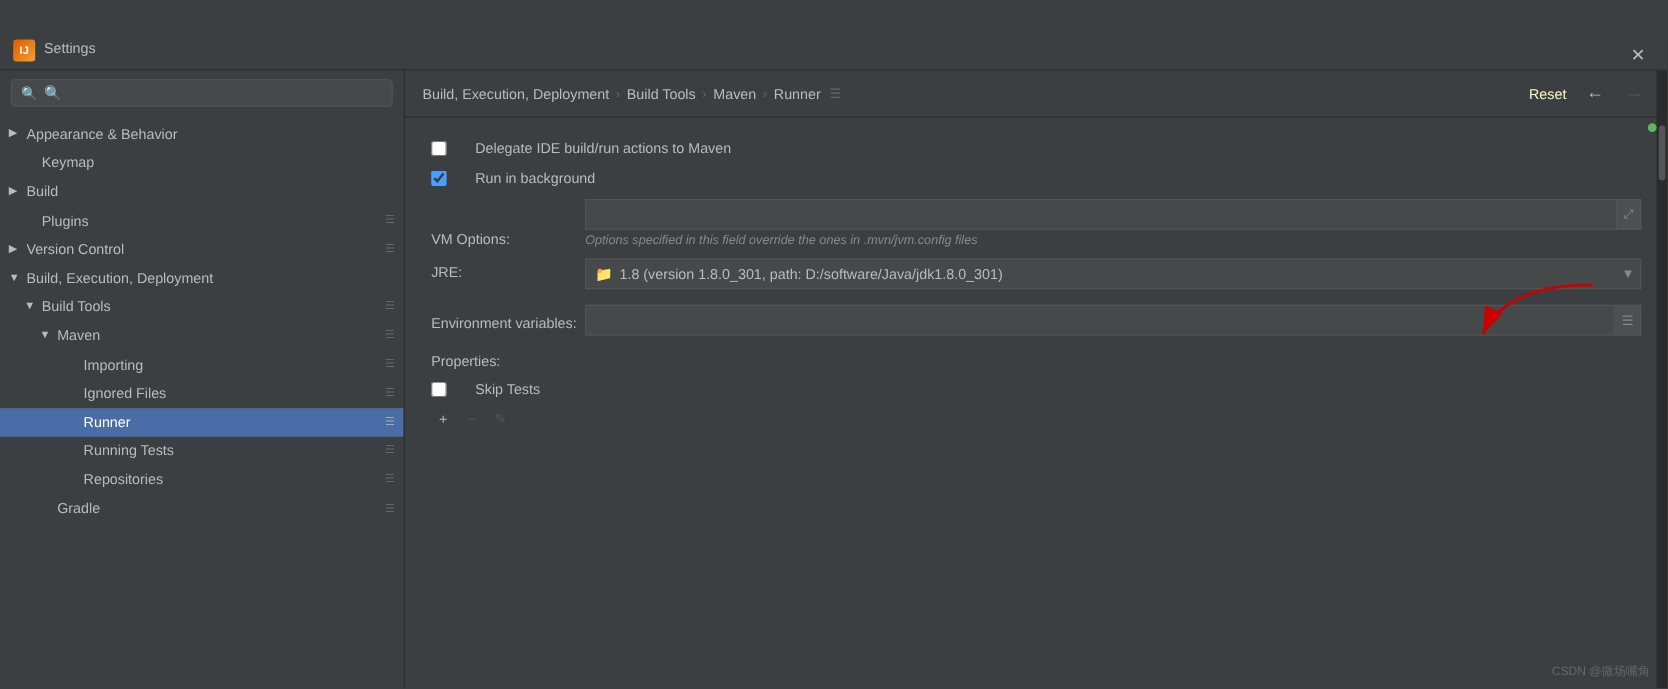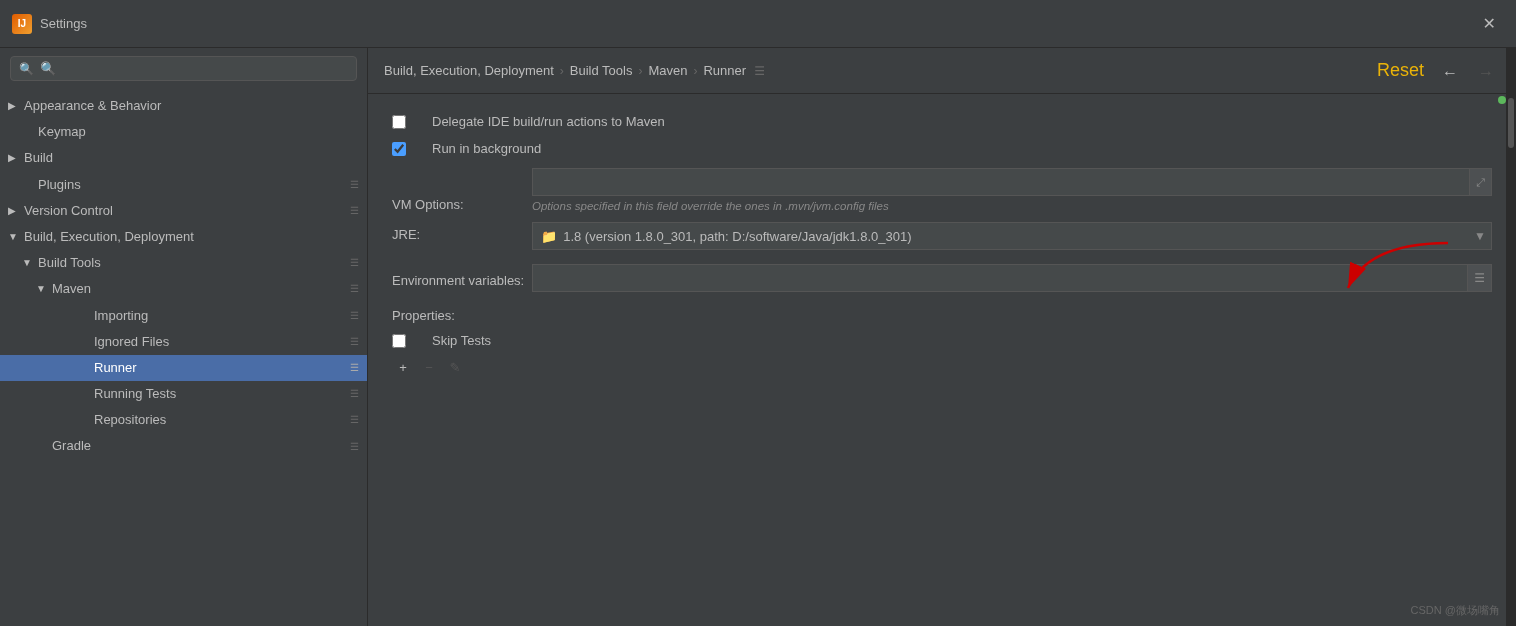--- a/index.html
+++ b/index.html
@@ -15,27 +15,27 @@
 
     .window {
       width: 1516px;
       height: 626px;
       background: #3c3f41;
       display: flex;
       flex-direction: column;
     }
 
     .titlebar {
-      height: 48px;
+      height: 28px;
       background: #3c3f41;
       display: flex;
-      align-items: center;
       padding: 0 12px;
       border-bottom: 1px solid #2b2b2b;
       flex-shrink: 0;
+      margin-top: 36px;
     }
 
     .titlebar-icon {
       width: 20px;
       height: 20px;
       margin-right: 8px;
       background: linear-gradient(135deg, #e05c00, #f0a030);
       border-radius: 3px;
       display: flex;
       align-items: center;
@@ -133,21 +133,21 @@
     }
 
     .tree-item .settings-icon {
       margin-left: auto;
       color: #666;
       font-size: 10px;
     }
 
     .indent-1 { padding-left: 22px; }
     .indent-2 { padding-left: 36px; }
-    .indent-3 { padding-left: 78px; }
+    .indent-3 { padding-left: 36px; gap: 24px; }
 
     
     .sidebar-tree::-webkit-scrollbar { width: 6px; }
     .sidebar-tree::-webkit-scrollbar-track { background: #3c3f41; }
     .sidebar-tree::-webkit-scrollbar-thumb { background: #555; border-radius: 3px; }
 
     .breadcrumb-bar {
       display: flex;
       align-items: center;
       padding: 10px 16px;
@@ -174,25 +174,25 @@
     }
 
     .breadcrumb-actions {
       margin-left: auto;
       display: flex;
       align-items: center;
       gap: 8px;
     }
 
     .reset-btn {
-      color: #eab308;
+      color: #fef9c3;
       background: none;
       border: none;
       cursor: pointer;
-      font-size: 18px;
+      font-size: 13px;
       padding: 2px 4px;
     }
 
     .nav-btn {
       color: #bbbbbb;
       background: none;
       border: none;
       cursor: pointer;
       font-size: 16px;
       padding: 2px 6px;

